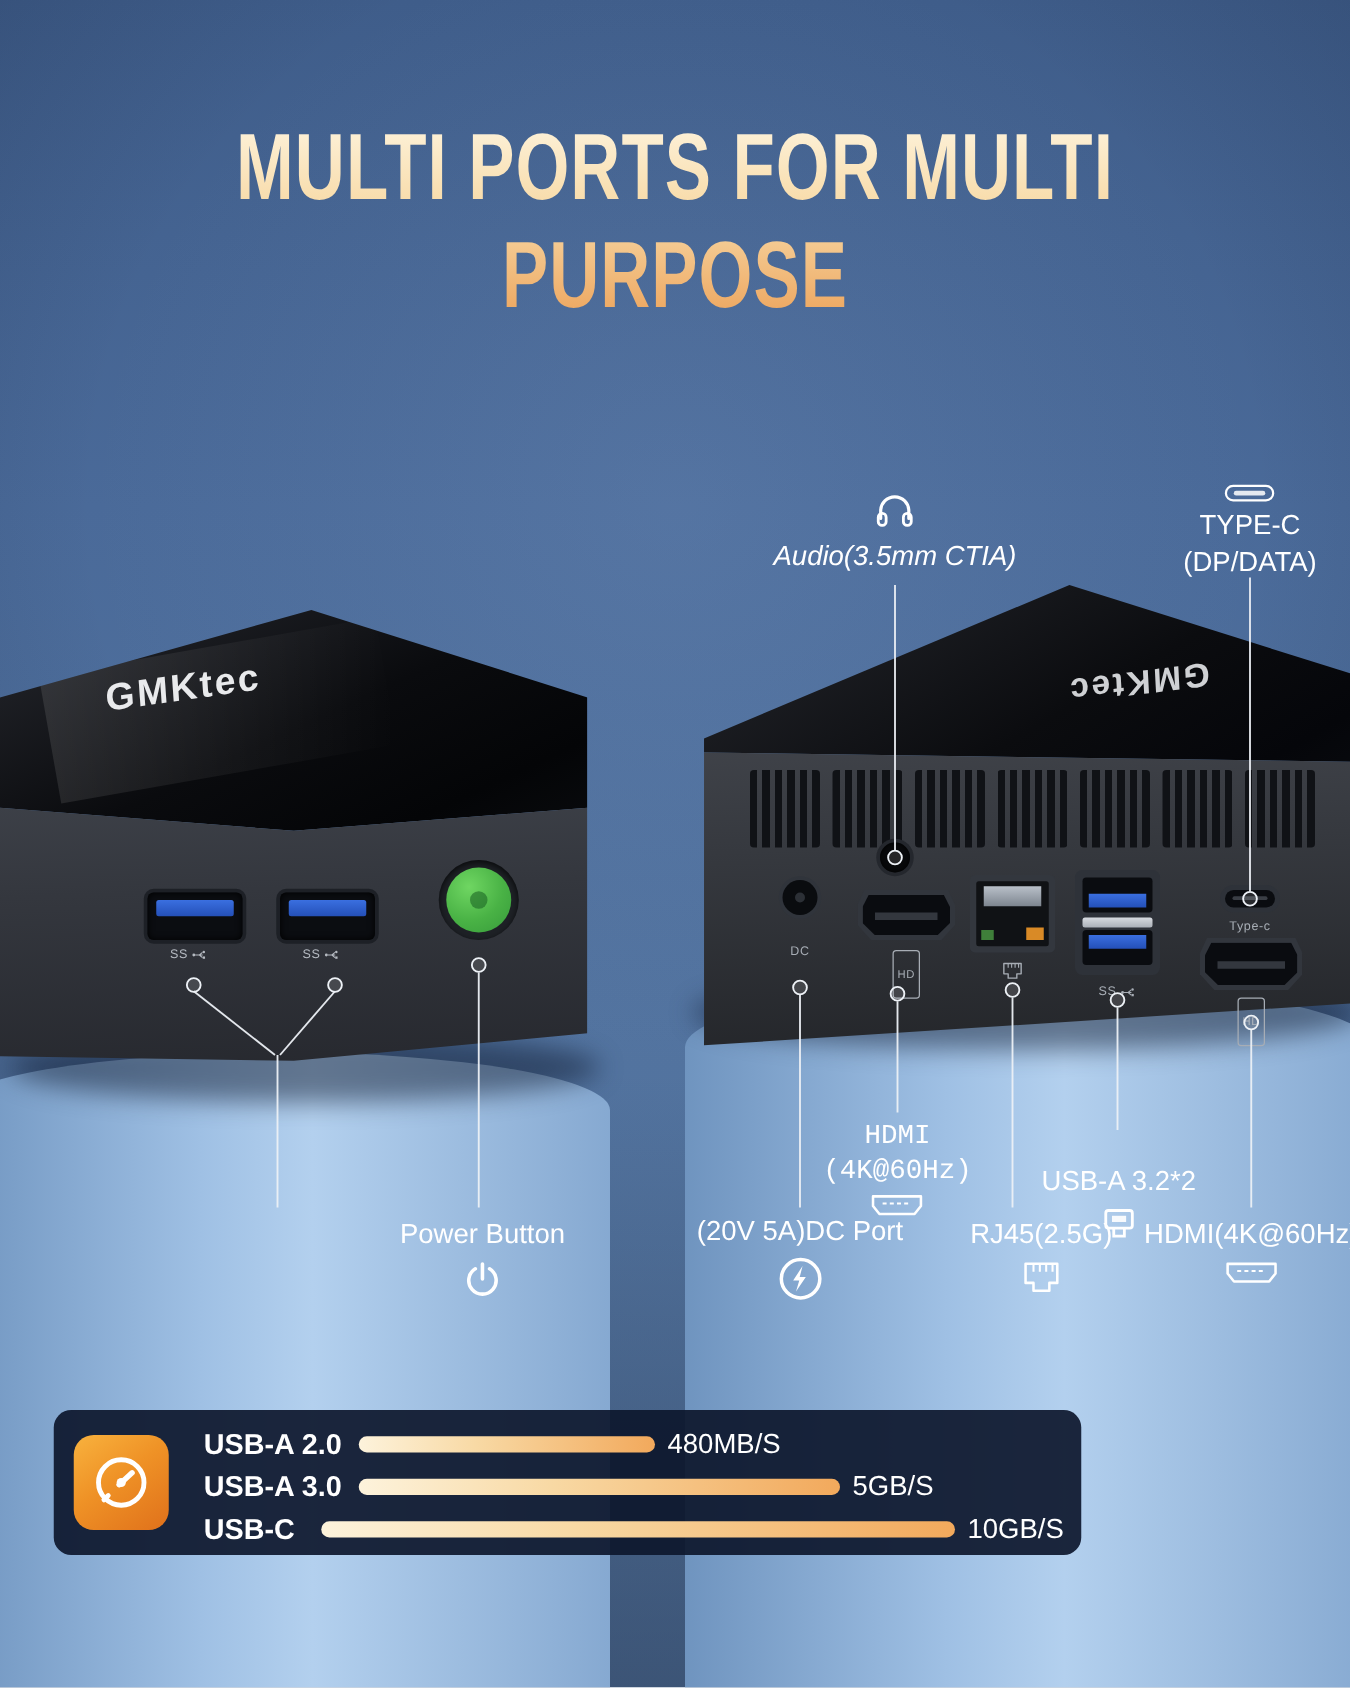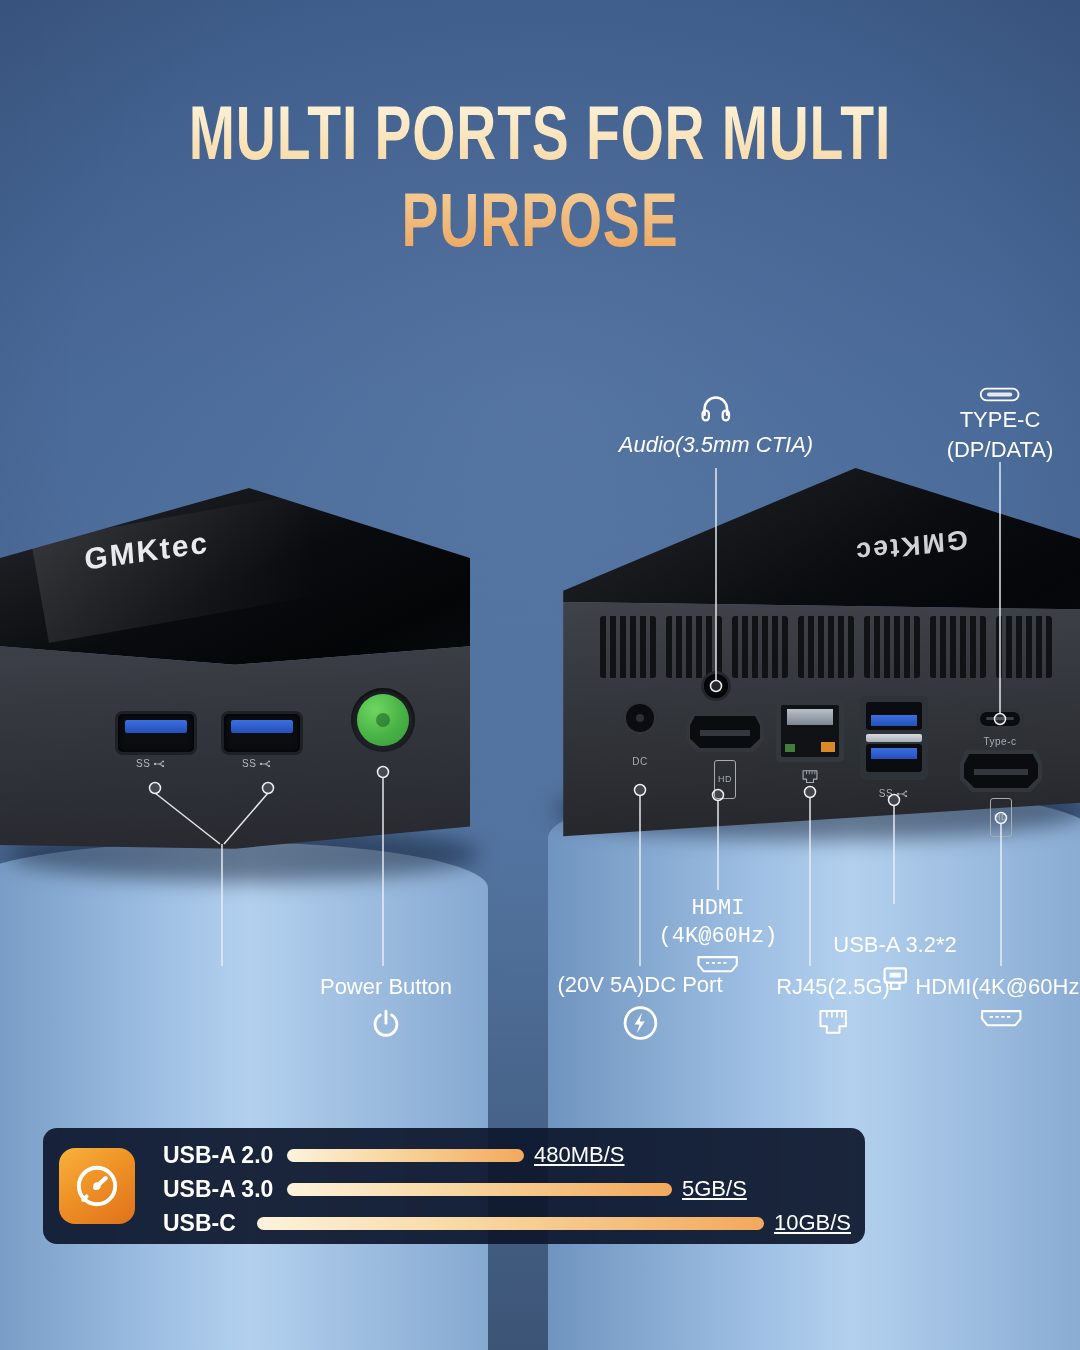--- a/index.html
+++ b/index.html
@@ -117,21 +117,21 @@
   
   .speed-panel{position:absolute;left:25px;top:1128px;width:822px;height:116px;
     background:rgba(13,23,45,0.92);border-radius:14px;margin-left:18px;}
   .sp-icon{position:absolute;left:16px;top:20px;width:76px;height:76px;border-radius:16px;
     background:linear-gradient(145deg,#f8b23e 0%,#ef9226 45%,#e0711b 100%);
     display:flex;align-items:center;justify-content:center;}
   .sp-rows{position:absolute;left:120px;top:12px;right:14px;display:flex;flex-direction:column;gap:4px;}
   .sp-row{display:flex;align-items:center;height:30px;}
   .sp-label{width:124px;font-size:23px;font-weight:bold;color:#fff;}
   .sp-bar{height:13px;border-radius:7px;background:linear-gradient(90deg,#fdf3dc 0%,#f8d9a4 40%,#f2a95c 100%);}
-  .sp-value{margin-left:10px;font-size:22px;color:#fff;white-space:nowrap;text-decoration:underline;}
+  .sp-value{margin-left:10px;font-size:22px;color:#fff;white-space:nowrap;}
 </style>
 </head>
 <body>
 
 <div class="stage">
   <div class="vignette"></div>
 
   <div class="pedestal left"></div>
   <div class="pedestal right"></div>
   <div class="dev-shadow s-left"></div>

